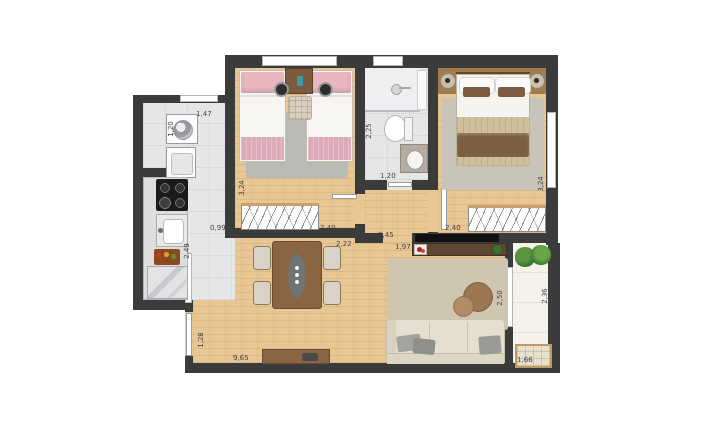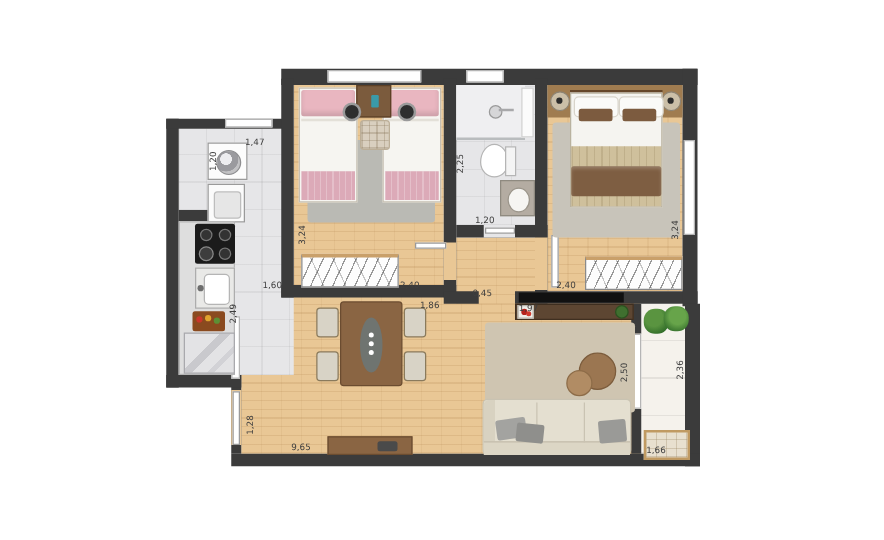--- a/index.html
+++ b/index.html
@@ -188,30 +188,30 @@
     <div class="pillow" style="left:26px;top:19px;width:22px;height:15px;background:#8f8f8c;transform:rotate(6deg);"></div>
     <div class="pillow" style="left:92px;top:16px;width:22px;height:18px;background:#9a9a97;transform:rotate(-5deg);"></div>
   </div>
 
   <div class="circle" style="left:515px;top:247px;width:20px;height:20px;background:radial-gradient(circle at 40% 35%,#5a9440 0 40%,#2f6b28 80%);border-radius:45%;"></div>
   <div class="circle" style="left:531px;top:245px;width:20px;height:20px;background:radial-gradient(circle at 55% 40%,#67a44a 0 40%,#35702c 80%);border-radius:45%;"></div>
   <div class="abs" style="left:515px;top:344px;width:37px;height:24px;background:repeating-linear-gradient(0deg,rgba(150,130,95,.3) 0 1px,transparent 1px 7px),repeating-linear-gradient(90deg,rgba(150,130,95,.3) 0 1px,transparent 1px 8px),#e8e0cf;border:2px solid #c09a62;box-sizing:border-box;"></div>
 
   <span class="dim" style="left:196px;top:110px;">1,47</span>
   <span class="dimv" style="left:163px;top:125px;">1,20</span>
-  <span class="dim" style="left:210px;top:224px;">1,60</span>
+  <span class="dim" style="left:210px;top:224px;">0,99</span>
   <span class="dimv" style="left:179px;top:247px;">2,49</span>
   <span class="dimv" style="left:234px;top:184px;">3,24</span>
   <span class="dim" style="left:320px;top:224px;">2,40</span>
   <span class="dimv" style="left:361px;top:127px;">2,25</span>
   <span class="dim" style="left:380px;top:172px;">1,20</span>
   <span class="dim" style="left:445px;top:224px;">2,40</span>
   <span class="dimv" style="left:533px;top:180px;">3,24</span>
   <span class="dim" style="left:378px;top:231px;">0,45</span>
-  <span class="dim" style="left:395px;top:243px;margin-left:20px;">1,97</span>
-  <span class="dim" style="left:336px;top:240px;">1,86</span>
+  <span class="dim" style="left:395px;top:243px;">1,97</span>
+  <span class="dim" style="left:336px;top:240px;">2,22</span>
   <span class="dim" style="left:233px;top:354px;">9,65</span>
   <span class="dimv" style="left:193px;top:336px;">1,28</span>
   <span class="dimv" style="left:492px;top:294px;">2,50</span>
   <span class="dimv" style="left:537px;top:292px;">2,36</span>
   <span class="dim" style="left:517px;top:356px;">1,66</span>
 
 </div>
 
 </body></html>

